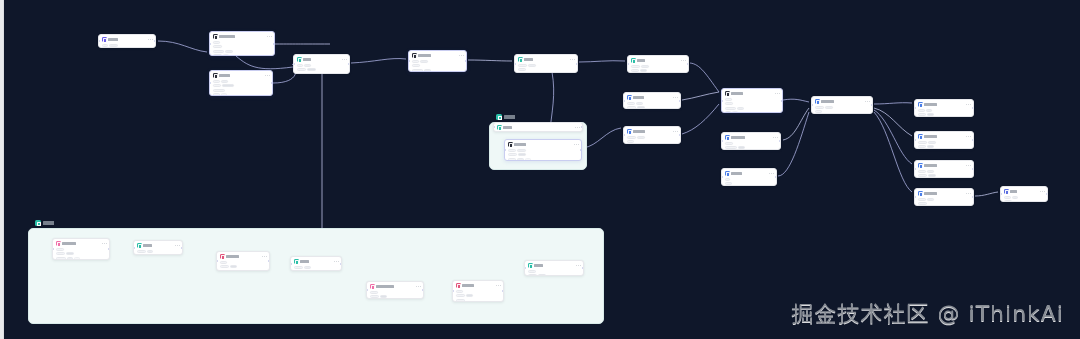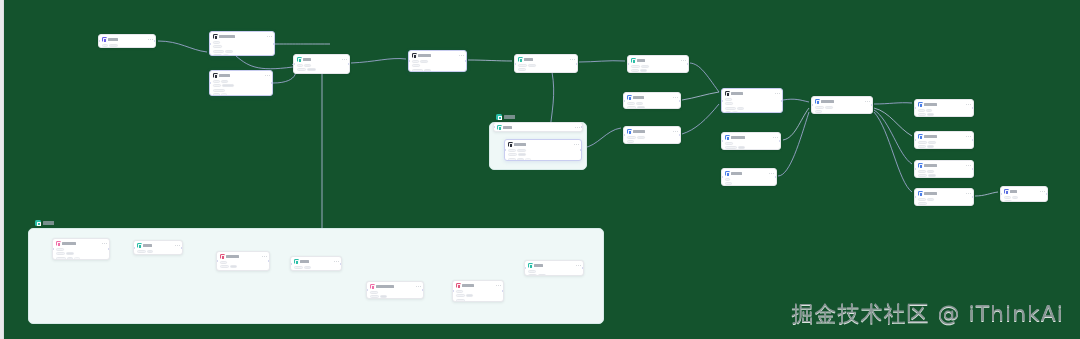--- a/index.html
+++ b/index.html
@@ -4,21 +4,21 @@
 <style>
   * { box-sizing: border-box; margin:0; padding:0; }
   html,body { width:1080px; height:339px; overflow:hidden; }
   body {
     font-family: "Liberation Sans", sans-serif;
     background:#f1f2f4;
     position:relative;
   }
   #canvas {
     position:absolute; inset:0;
-    background:#14532d;
+    background:#0f172a;
   }
   
   .edge-rail {
     position:absolute; left:0; top:0; width:4px; height:339px;
     background:#e9eaec; border-right:1px solid #dcdee1;
   }
   svg.wires { position:absolute; left:0; top:0; width:1080px; height:339px; overflow:visible; }
   svg.wires path { fill:none; stroke:#a9aee0; stroke-width:0.8; }
   svg.wires path.faint { stroke:#bdc1e6; }
 

